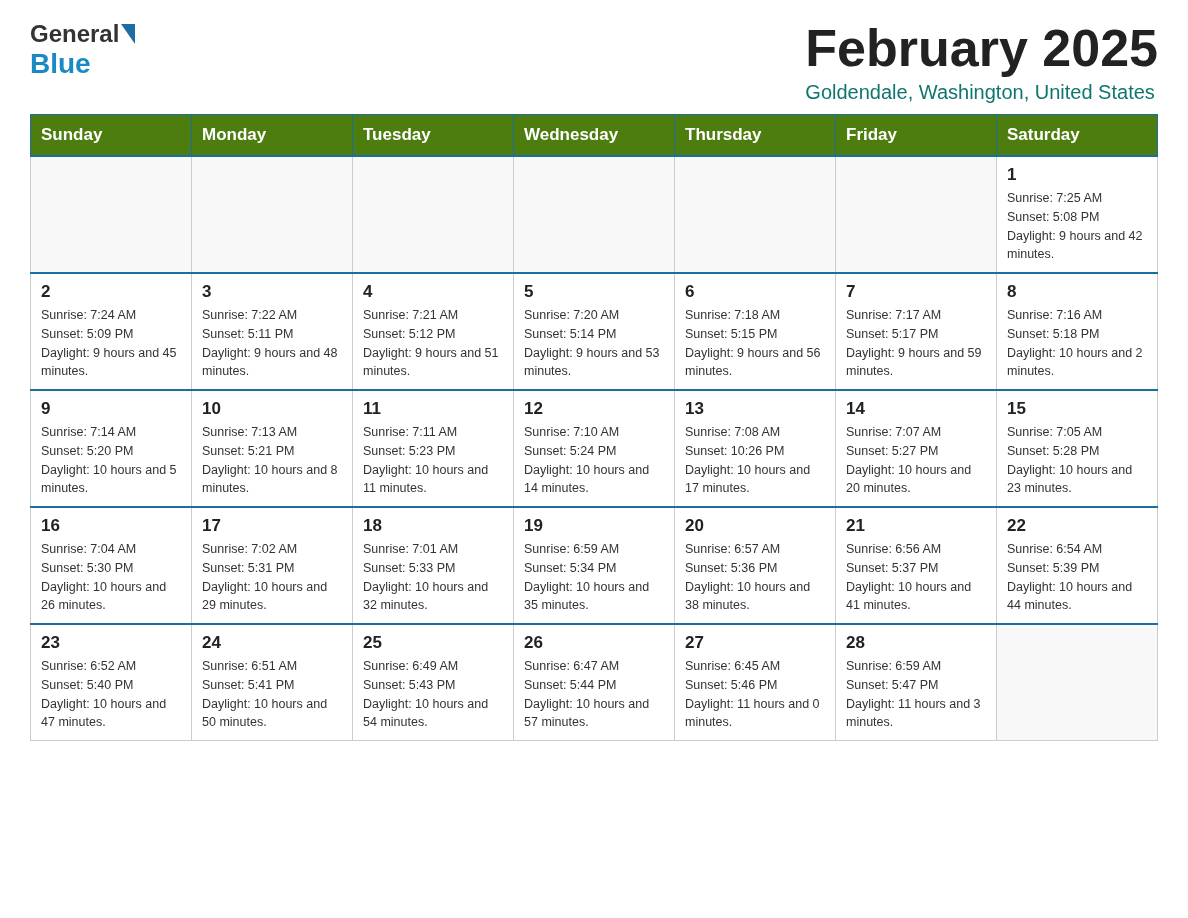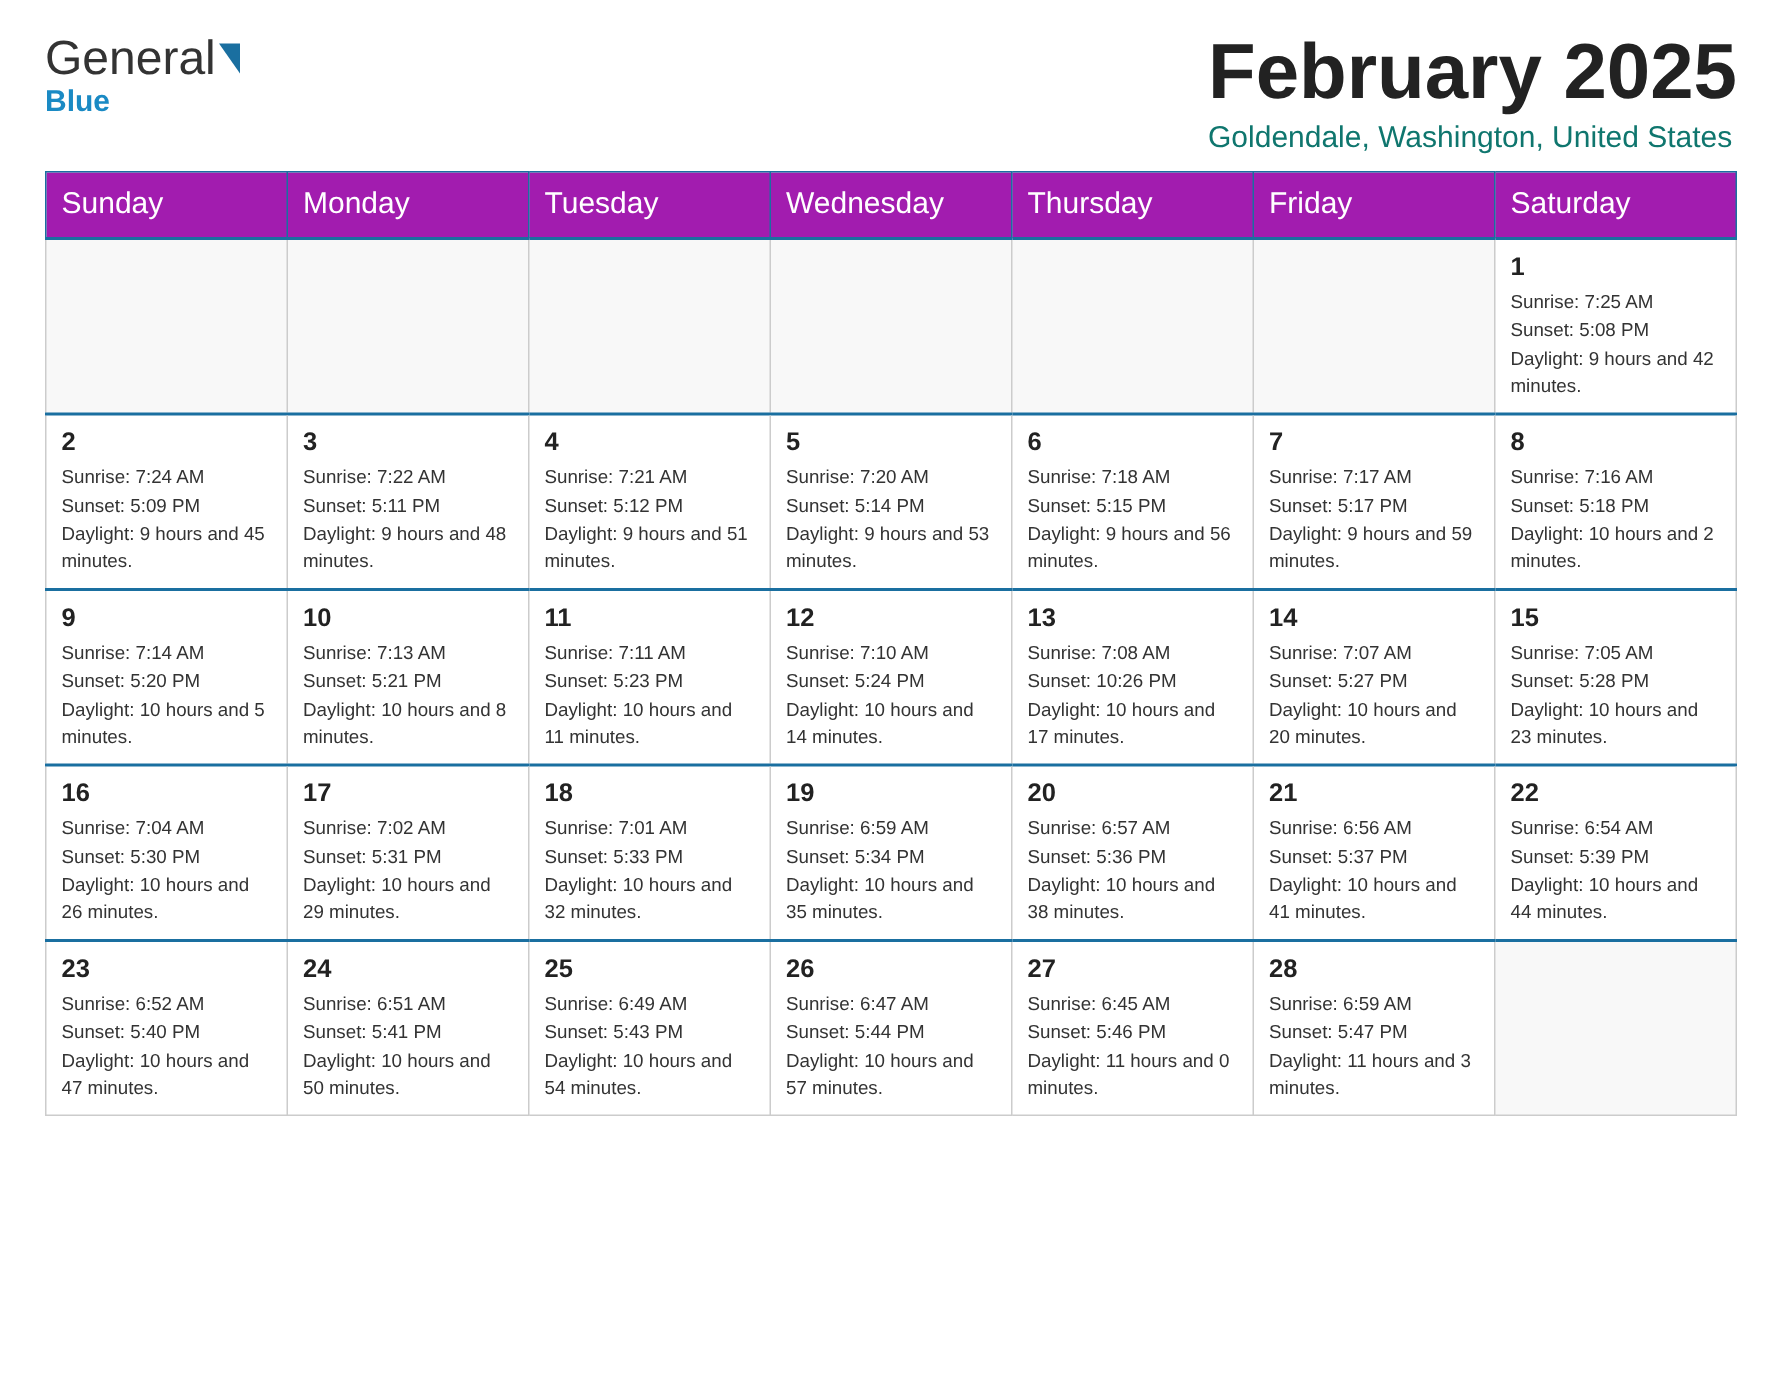--- a/index.html
+++ b/index.html
@@ -17,37 +17,37 @@
       margin-bottom: 10px;
     }
     .logo {
       display: flex;
       flex-direction: column;
       align-items: flex-start;
     }
     .logo-text {
       display: flex;
       align-items: center;
-      font-size: 32px;
-      font-weight: normal;
+      font-size: 24px;
+      font-weight: bold;
       color: #333;
     }
     .logo-general { color: #333; }
     .logo-arrow {
       width: 0;
       height: 0;
       border-left: 14px solid transparent;
       border-right: 0px solid transparent;
       border-top: 20px solid #1a6fa0;
       margin: 0 2px;
       display: inline-block;
     }
     .logo-blue {
       color: #1a8ac4;
-      font-size: 20px;
+      font-size: 28px;
       font-weight: bold;
     }
     .title-section {
       text-align: left;
     }
     .month-title {
       font-size: 52px;
       font-weight: bold;
       color: #222;
       line-height: 1.1;
@@ -56,24 +56,24 @@
       font-size: 20px;
       color: #0f766e;
       margin-top: 4px;
     }
     .calendar {
       width: 100%;
       border-collapse: collapse;
       margin-top: 8px;
     }
     .calendar thead tr th {
-      background-color: #a21caf;
+      background-color: #4d7c0f;
       color: #fff;
-      font-size: 20px;
-      font-weight: normal;
+      font-size: 17px;
+      font-weight: bold;
       padding: 10px 10px;
       text-align: left;
       border: 1px solid #1a6fa0;
     }
     .calendar tbody tr td {
       border: 1px solid #ccc;
       border-top: 2px solid #1a6fa0;
       vertical-align: top;
       padding: 8px 10px;
       width: 14.28%;

